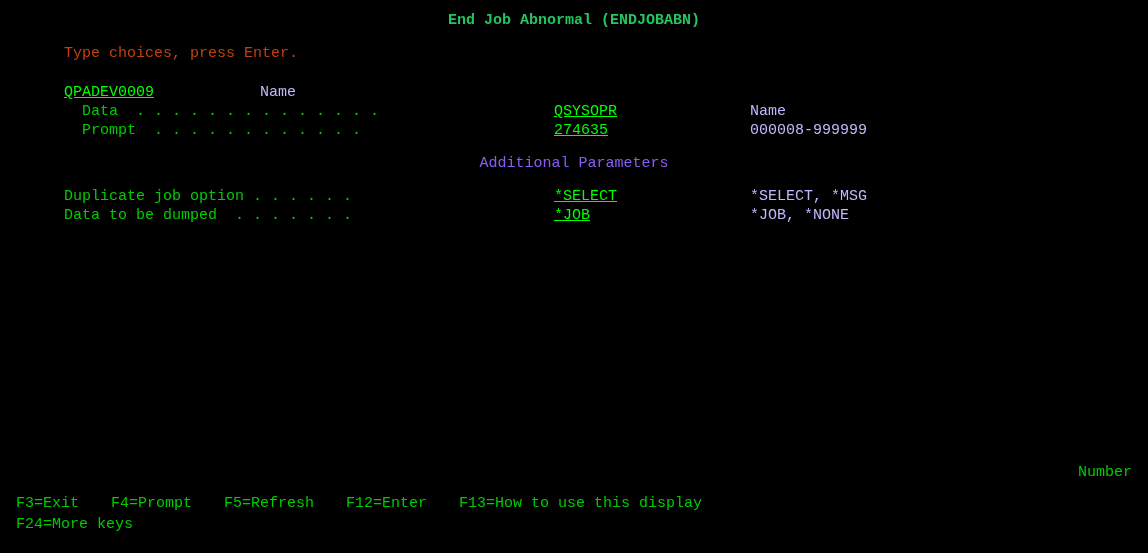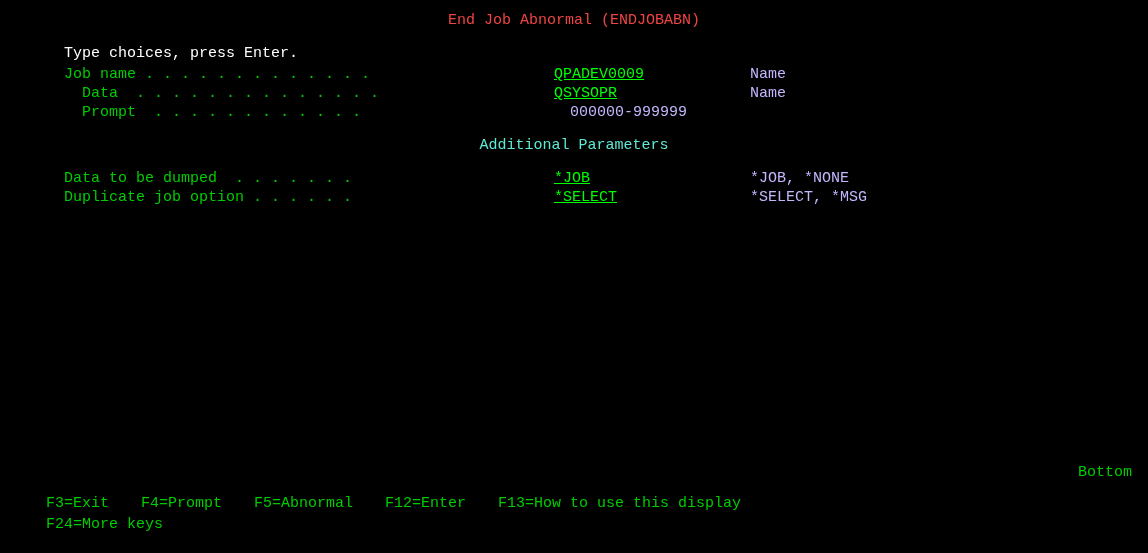--- a/index.html
+++ b/index.html
@@ -22,29 +22,29 @@
     .screen {
       width: 1148px;
       height: 553px;
       background-color: #000000;
       padding: 8px 16px;
       position: relative;
     }
 
     .title-line {
       text-align: center;
-      color: #ef4444;
+      color: #22c55e;
       margin-bottom: 16px;
       margin-top: 4px;
-      font-weight: normal;
+      font-weight: bold;
     }
 
     .instruction-line {
-      color: #ffffff;
-      margin-bottom: 4px;
+      color: #c2410c;
+      margin-bottom: 22px;
       padding-left: 48px;
     }
 
     .field-group {
       padding-left: 48px;
       margin-bottom: 4px;
     }
 
     .field-row {
       display: flex;
@@ -65,38 +65,37 @@
       min-width: 180px;
     }
 
     .field-hint {
       color: #c4b5fd;
       margin-left: 16px;
     }
 
     .section-header {
       text-align: center;
-      color: #5eead4;
+      color: #8b5cf6;
       margin: 16px 0;
     }
 
     .bottom-indicator {
       position: absolute;
       right: 16px;
       bottom: 72px;
       color: #00cc00;
     }
 
     .function-keys {
       position: absolute;
       bottom: 16px;
       left: 16px;
       right: 16px;
       color: #00cc00;
-      margin-left: 30px;
     }
 
     .fkey-row {
       display: flex;
       gap: 32px;
       margin-bottom: 4px;
     }
 
     .fkey {
       color: #00cc00;
@@ -107,57 +106,57 @@
 <body>
 
 <div class="screen">
 
   <div class="title-line">End Job Abnormal (ENDJOBABN)</div>
 
   <div class="instruction-line">Type choices, press Enter.</div>
 
   <div class="field-group">
     <div class="field-row">
-      <span class="field-label">Job name . . . . . . . . . . . . .</span>
       <span class="field-value">QPADEV0009</span>
       <span class="field-hint">Name</span>
     </div>
     <div class="field-row">
       <span class="field-label">  Data  . . . . . . . . . . . . . .</span>
       <span class="field-value">QSYSOPR</span>
       <span class="field-hint">Name</span>
     </div>
     <div class="field-row">
       <span class="field-label">  Prompt  . . . . . . . . . . . .</span>
-      <span class="field-hint">000000-999999</span>
+      <span class="field-value">274635</span>
+      <span class="field-hint">000008-999999</span>
     </div>
   </div>
 
   <div class="section-header">Additional Parameters</div>
 
   <div class="field-group">
     <div class="field-row">
+      <span class="field-label">Duplicate job option . . . . . .</span>
+      <span class="field-value">*SELECT</span>
+      <span class="field-hint">*SELECT, *MSG</span>
+    </div>
+    <div class="field-row">
       <span class="field-label">Data to be dumped  . . . . . . .</span>
       <span class="field-value">*JOB</span>
       <span class="field-hint">*JOB, *NONE</span>
     </div>
-    <div class="field-row">
-      <span class="field-label">Duplicate job option . . . . . .</span>
-      <span class="field-value">*SELECT</span>
-      <span class="field-hint">*SELECT, *MSG</span>
-    </div>
   </div>
 
-  <div class="bottom-indicator">Bottom</div>
+  <div class="bottom-indicator">Number</div>
 
   <div class="function-keys">
     <div class="fkey-row">
       <span class="fkey">F3=Exit</span>
       <span class="fkey">F4=Prompt</span>
-      <span class="fkey">F5=Abnormal</span>
+      <span class="fkey">F5=Refresh</span>
       <span class="fkey">F12=Enter</span>
       <span class="fkey">F13=How to use this display</span>
     </div>
     <div class="fkey-row">
       <span class="fkey">F24=More keys</span>
     </div>
   </div>
 
 </div>
 

